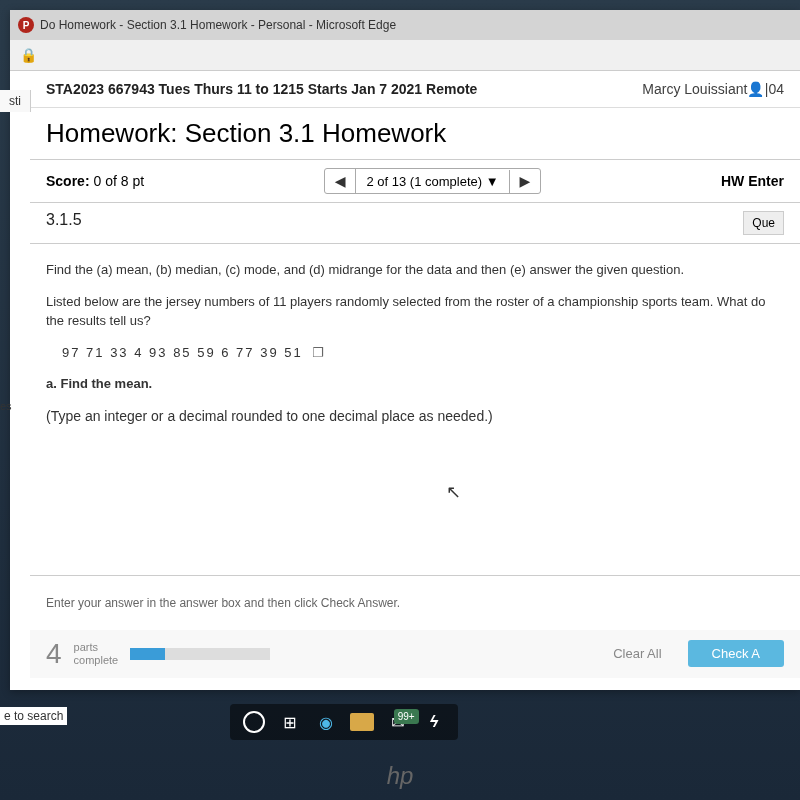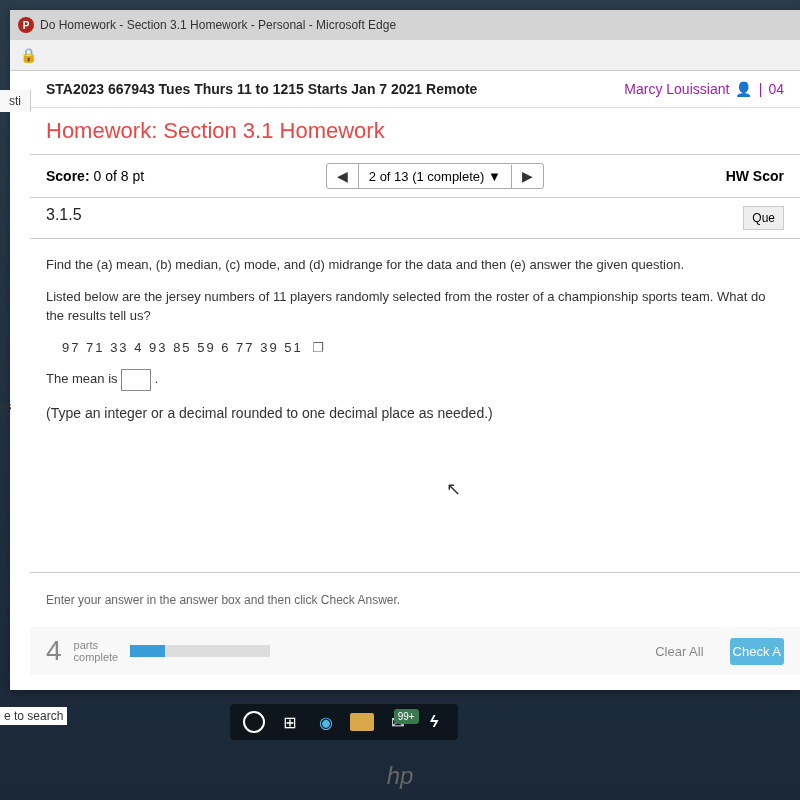--- a/index.html
+++ b/index.html
@@ -3,25 +3,25 @@
   <meta charset="utf-8">
   <style>
     body { margin: 0; font-family: Arial, sans-serif; background: linear-gradient(180deg, #2a3b4a 0%, #1a2838 100%); overflow: hidden; width: 800px; height: 800px; position: relative; }
     .browser-window { background: #fff; margin: 10px 0 0 10px; width: 790px; height: 680px; box-shadow: 0 2px 8px rgba(0,0,0,0.3); }
     .tab-bar { background: #d4d4d4; height: 30px; display: flex; align-items: center; padding: 0 8px; font-size: 12px; color: #333; }
     .tab-icon { width: 16px; height: 16px; background: #b0251c; border-radius: 50%; display: inline-flex; align-items: center; justify-content: center; color: #fff; font-size: 10px; font-weight: bold; margin-right: 6px; }
     .url-bar { background: #f0f0f0; height: 30px; display: flex; align-items: center; padding: 0 10px; font-size: 13px; color: #333; border-bottom: 1px solid #ccc; }
     .lock-icon { margin-right: 8px; color: #666; font-size: 14px; }
     .header-bar { background: #fff; padding: 10px 16px; display: flex; justify-content: space-between; align-items: center; border-bottom: 1px solid #ddd; font-size: 14px; }
     .course-name { font-weight: bold; color: #222; }
-    .user-info { color: #a21caf; display: flex; align-items: flex-start; gap: 6px; }
+    .user-info { color: #404040; display: flex; align-items: flex-start; }
     .left-tab { position: absolute; left: 0; top: 90px; width: 26px; background: #f8f8f8; font-size: 12px; padding: 4px 2px; color: #333; border-right: 1px solid #ccc; text-align: center; }
     .left-label { position: absolute; left: 0; top: 400px; font-size: 11px; color: #333; }
     .content-wrap { margin-left: 20px; background: #fff; }
-    .hw-title { font-size: 22px; color: #ef4444; padding: 10px 16px; border-bottom: 1px solid #ccc; }
+    .hw-title { font-size: 26px; color: #000000; padding: 10px 16px; border-bottom: 1px solid #ccc; }
     .score-row { display: flex; align-items: center; padding: 8px 16px; border-bottom: 1px solid #ccc; font-size: 14px; }
     .score-left { flex: 0 0 auto; }
     .score-mid { flex: 1; display: flex; justify-content: center; }
     .navigator { border: 1px solid #aaa; display: flex; align-items: center; border-radius: 3px; }
     .nav-btn { padding: 4px 10px; cursor: pointer; font-size: 14px; border-right: 1px solid #aaa; color: #333; }
     .nav-btn:last-child { border-right: none; }
     .nav-text { padding: 4px 10px; font-size: 13px; border-right: 1px solid #aaa; }
     .score-right { font-weight: bold; }
     .question-row { display: flex; justify-content: space-between; padding: 8px 16px; border-bottom: 1px solid #ccc; }
     .q-num { font-size: 16px; color: #222; }
@@ -32,21 +32,21 @@
     .answer-input { width: 24px; height: 18px; border: 1px solid #888; display: inline-block; vertical-align: middle; }
     .hint { font-size: 14px; color: #333; }
     .cursor-arrow { position: absolute; font-size: 18px; color: #333; }
     .footer-prompt { padding: 20px 16px; font-size: 12px; color: #666; border-top: 1px solid #ccc; }
     .footer-bar { display: flex; align-items: center; padding: 8px 16px; background: #f8f8f8; gap: 12px; }
     .parts-num { font-size: 28px; color: #888; font-weight: 300; }
     .parts-text { font-size: 11px; color: #888; line-height: 1.1; }
     .progress-bar { width: 140px; height: 12px; background: #ddd; position: relative; }
     .progress-fill { width: 25%; height: 100%; background: #3a9cd8; }
     .clear-btn { margin-left: auto; color: #888; font-size: 13px; padding: 6px 14px; }
-    .check-btn { background: #5bb8e0; color: #fff; padding: 6px 3px; font-size: 13px; border-radius: 3px; }
+    .check-btn { background: #5bb8e0; color: #fff; padding: 6px 24px; font-size: 13px; border-radius: 3px; }
     .taskbar { position: absolute; bottom: 60px; left: 230px; display: flex; gap: 4px; align-items: center; background: rgba(0,0,0,0.5); padding: 4px 8px; border-radius: 4px; }
     .task-icon { width: 32px; height: 28px; display: flex; align-items: center; justify-content: center; color: #fff; font-size: 16px; }
     .task-circle { border: 2px solid #fff; border-radius: 50%; width: 18px; height: 18px; }
     .task-folder { background: #d8a848; width: 24px; height: 18px; border-radius: 2px; }
     .task-badge { background: #3a7850; color: #fff; font-size: 10px; padding: 2px 4px; border-radius: 3px; }
     .hp-logo { position: absolute; bottom: 10px; left: 50%; transform: translateX(-50%); color: #666; font-size: 24px; font-style: italic; }
     .search-label { position: absolute; bottom: 75px; left: 0; font-size: 12px; color: #333; background: #fff; padding: 2px 4px; }
     .copy-icon { font-size: 13px; color: #666; margin-left: 4px; }
   </style>
 </head>
@@ -84,40 +84,36 @@
       </div>
       <div class="score-mid">
         <div class="navigator">
           <span class="nav-btn">◀</span>
           <span class="nav-text">
             <span>2 of 13 (1 complete)</span> ▼
           </span>
           <span class="nav-btn">▶</span>
         </div>
       </div>
-      <div class="score-right">HW Scor</div>
+      <div class="score-right">HW Enter</div>
     </div>
 
     <div class="question-row">
       <span class="q-num">3.1.5</span>
       <span class="q-btn">Que</span>
     </div>
 
     <div class="question-body">
       <p>Find the (a) mean, (b) median, (c) mode, and (d) midrange for the data and then (e) answer the given question.</p>
       <p>Listed below are the jersey numbers of 11 players randomly selected from the roster of a championship sports team. What do the results tell us?</p>
       <p class="data-row">
         <span>97   71   33   4   93   85   59   6   77   39   51</span>
         <span class="copy-icon">❐</span>
       </p>
-      <p>
-        <span>The mean is</span>
-        <input class="answer-input" type="text" style="">
-        <span>.</span>
-      </p>
+      <p><b>a. Find the mean.</b></p>
       <p class="hint">(Type an integer or a decimal rounded to one decimal place as needed.)</p>
       <div style="height:120px; position:relative;">
         <span class="cursor-arrow" style="left:400px; top:40px;">↖</span>
       </div>
     </div>
 
     <div class="footer-prompt">Enter your answer in the answer box and then click Check Answer.</div>
 
     <div class="footer-bar">
       <span class="parts-num">4</span>

